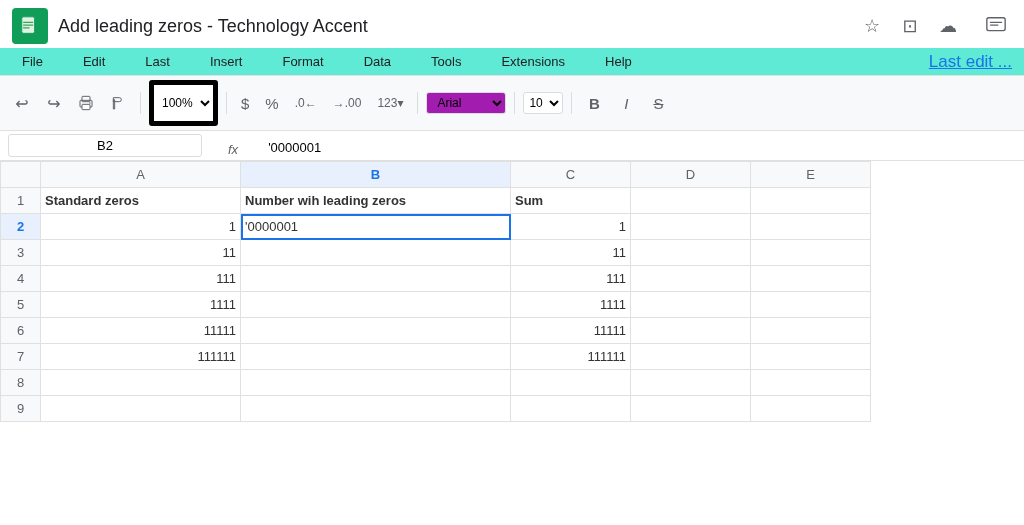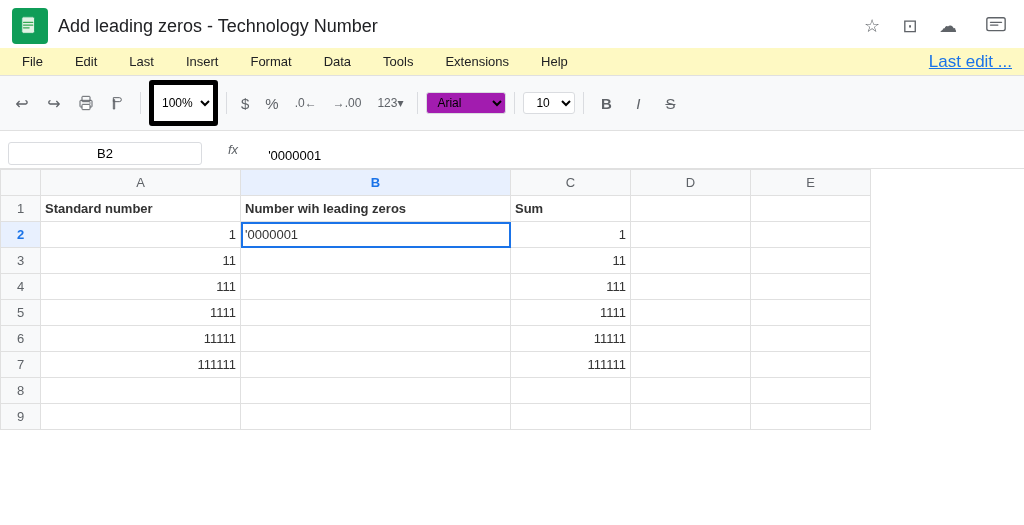--- a/index.html
+++ b/index.html
@@ -39,22 +39,22 @@
       display: flex; align-items: center; justify-content: center;
       cursor: pointer; color: #5f6368; font-size: 20px;
       margin-left: 8px;
     }
 
     
     .menu-bar {
       display: flex;
       align-items: center;
       padding: 2px 12px;
-      gap: 12px;
-      background: #fef9c3;
+      gap: 20px;
+      background: #5eead4;
     }
     .menu-item {
       padding: 4px 10px;
       font-size: 13px;
       color: #202124;
       cursor: pointer;
       border-radius: 4px;
     }
     .last-edit {
       margin-left: auto;
@@ -105,21 +105,21 @@
       border-radius: 3px;
       padding: 2px 6px;
       font-size: 12px;
       background: #a21caf;
       cursor: pointer;
       min-width: 80px;
     }
     .font-size-select {
       border: 1px solid #dadce0;
       border-radius: 3px;
-      padding: 2px 8px;
+      padding: 2px 1px;
       font-size: 12px;
       background: #fff;
       cursor: pointer;
       min-width: 40px;
     }
     .bold-btn { font-weight: bold; font-size: 15px; }
     .italic-btn { font-style: italic; font-size: 15px; }
 
     
     .formula-bar {
@@ -134,21 +134,21 @@
       border: 1px solid #dadce0;
       border-radius: 3px;
       padding: 3px 8px;
       font-size: 13px;
       min-width: 60px;
       text-align: center;
     }
     .fx-icon {
       color: #5f6368;
       font-size: 13px;
-      margin: 8px 6px;
+      margin: 0 6px;
       font-style: italic;
     }
     .formula-input {
       flex: 1;
       border: none;
       outline: none;
       font-size: 13px;
       padding: 2px 4px;
     }
 
@@ -222,21 +222,21 @@
 
 <div class="title-bar">
   <div class="app-icon">
     <svg viewBox="0 0 24 24" fill="none">
       <rect x="3" y="2" width="14" height="18" rx="2" fill="#fff"></rect>
       <rect x="3" y="2" width="14" height="18" rx="2" fill="#34a853" fill-opacity="0.15"></rect>
       <path d="M5 8h10M5 11h10M5 14h6" stroke="#34a853" stroke-width="1.5" stroke-linecap="round"></path>
       <rect x="3" y="2" width="14" height="18" rx="2" stroke="#0f9d58" stroke-width="1"></rect>
     </svg>
   </div>
-  <div class="title-text">Add leading zeros - Technology Number</div>
+  <div class="title-text">Add leading zeros - Technology Accent</div>
   <div class="title-icons">
     <div class="title-icon-btn">☆</div>
     <div class="title-icon-btn">⊡</div>
     <div class="title-icon-btn">☁</div>
   </div>
   <div class="chat-icon-btn">
     <svg width="22" height="22" viewBox="0 0 24 24" fill="none">
       <rect x="2" y="3" width="20" height="14" rx="2" stroke="#5f6368" stroke-width="1.5"></rect>
       <path d="M6 8h12M6 11h8" stroke="#5f6368" stroke-width="1.5" stroke-linecap="round"></path>
     </svg>
@@ -321,21 +321,21 @@
           <th class="col-header active-col">B</th>
           <th class="col-header">C</th>
           <th class="col-header">D</th>
           <th class="col-header">E</th>
         </tr>
       </thead>
       <tbody id="sheet-body">
       <tr>
             <th class="row-header">1</th>
             <td>
-              <div class="cell cell-left cell-bold">Standard number</div>
+              <div class="cell cell-left cell-bold">Standard zeros</div>
             </td>
             <td>
               <div class="cell cell-left cell-bold">Number wih leading zeros</div>
             </td>
             <td>
               <div class="cell cell-left cell-bold">Sum</div>
             </td>
             <td>
               <div class="cell cell-left"></div>
             </td>

